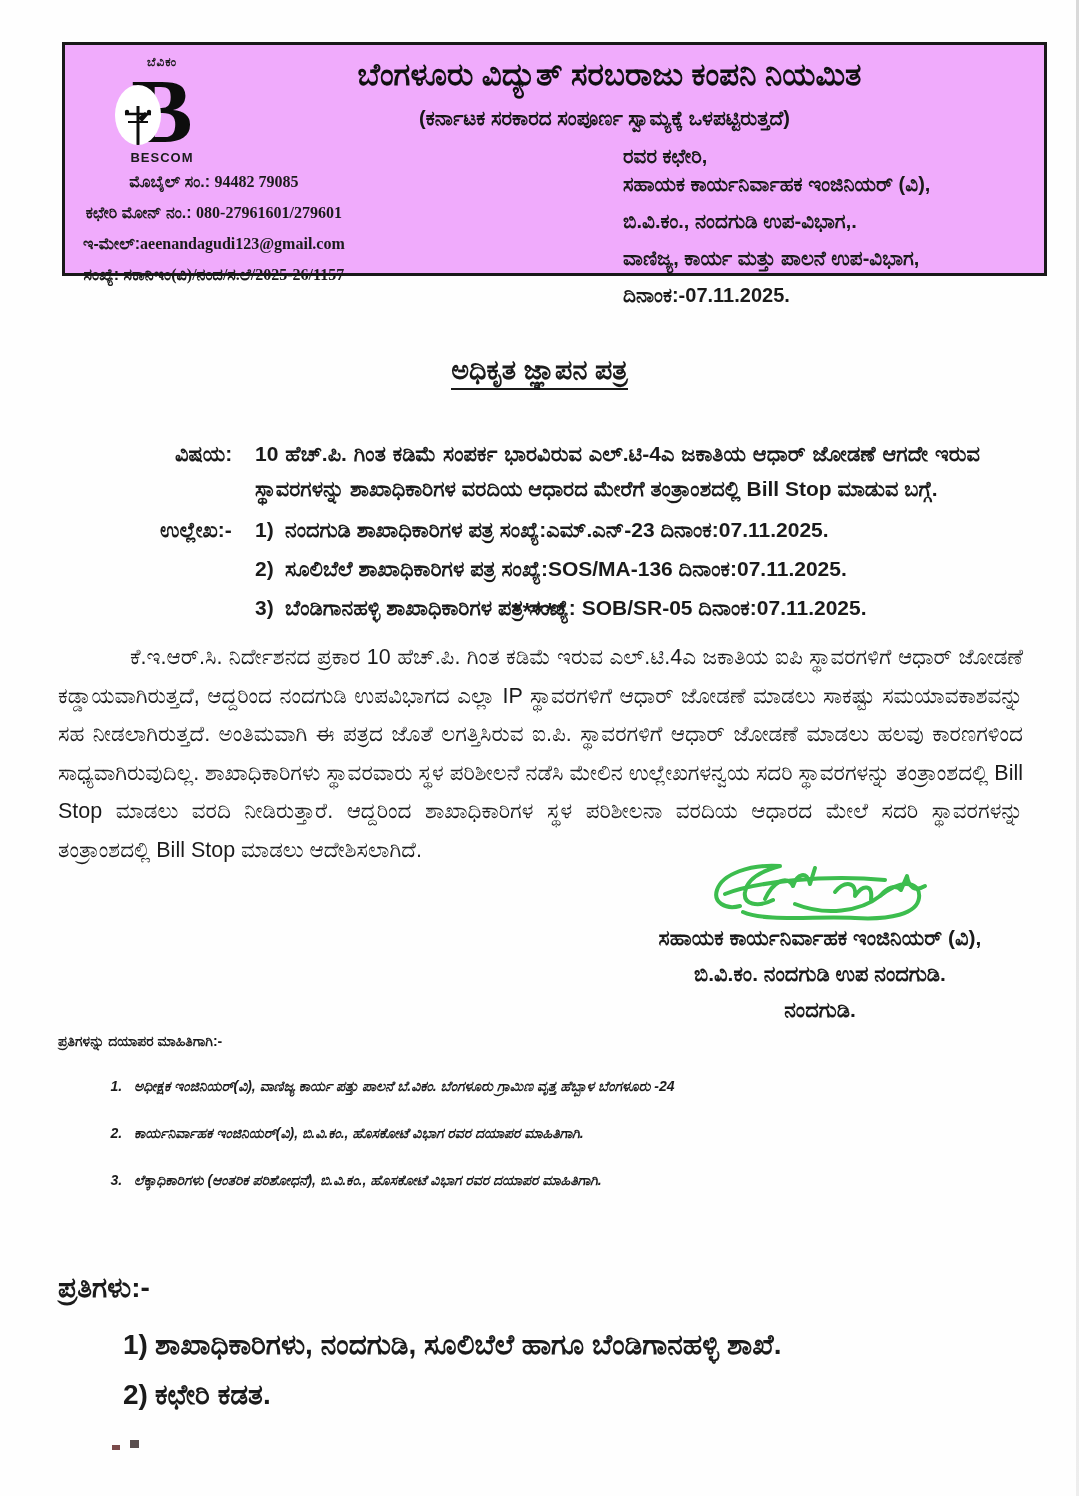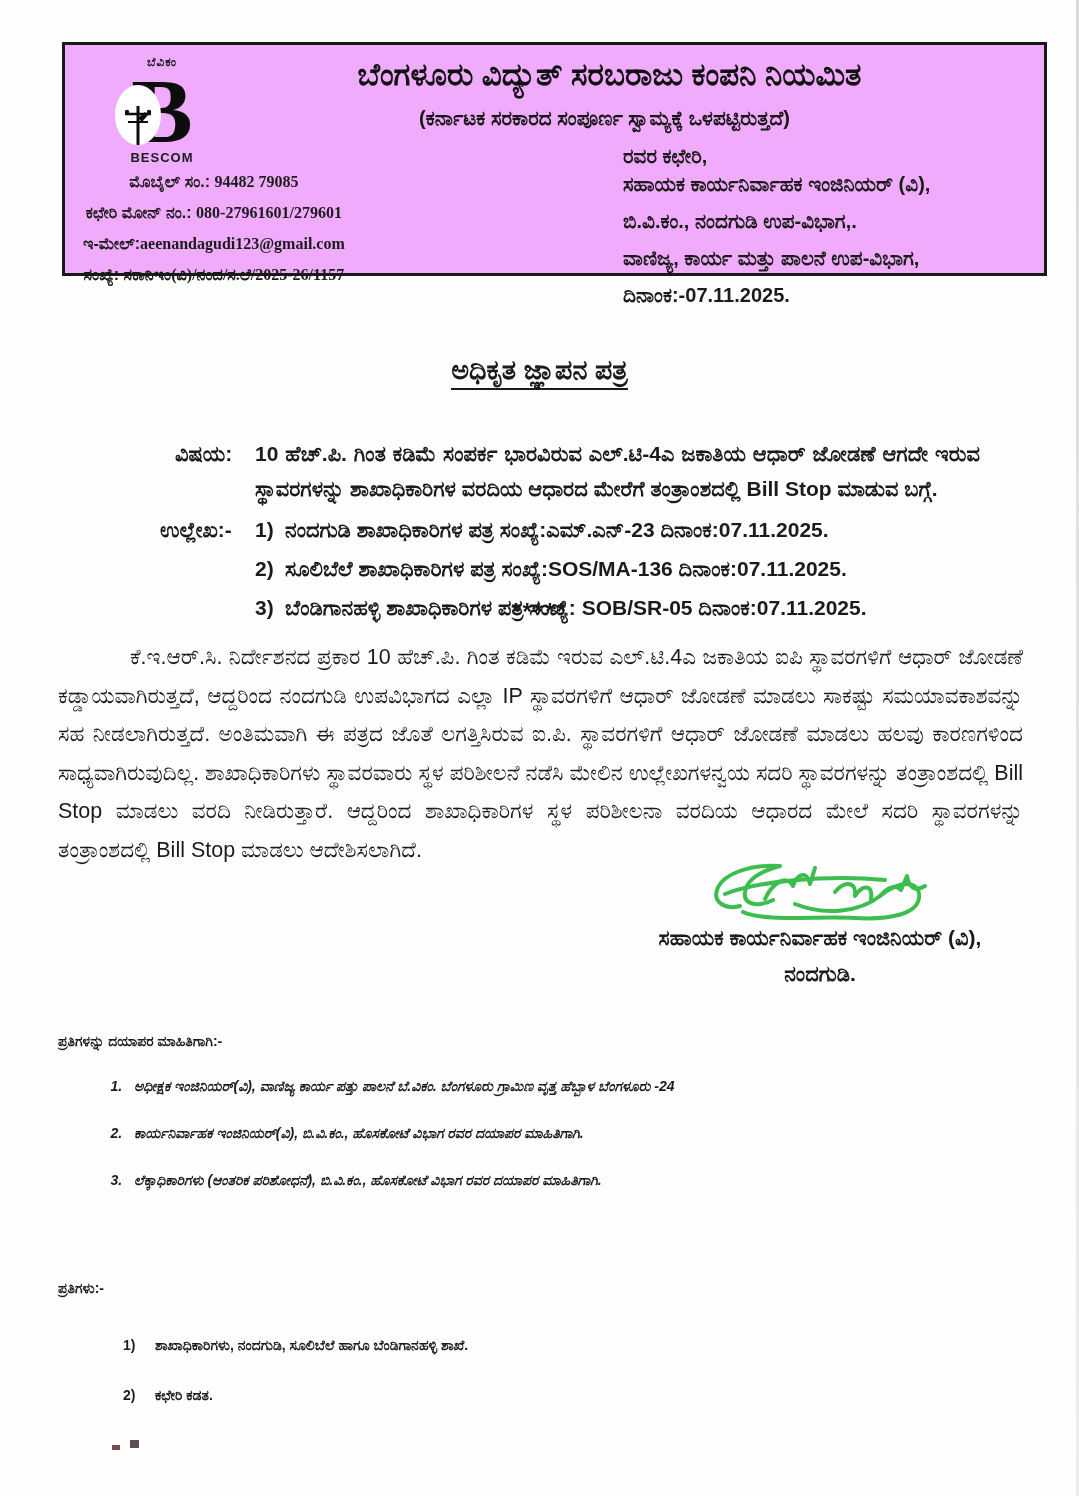--- a/index.html
+++ b/index.html
@@ -90,21 +90,21 @@
   }
   
   .sig-wrap { position:absolute; left:600px; top:862px; width:440px; text-align:center; }
   .sig-ink { position:absolute; left:95px; top:-8px; width:260px; height:90px; }
   .sig-lines { padding-top:58px; font-size:21px; font-weight:600; line-height:36px; }
   
   .copies-info { position:absolute; left:58px; top:1022px; width:965px; font-size:14px; font-weight:600; line-height:39px; }
   .copies-info .heading { font-weight:bold; margin-bottom:6px; }
   .copies-info ol { margin-left:68px; }
   .copies-info li { margin-bottom:8px; padding-left:8px;font-style:italic; }
-  .copies { position:absolute; left:58px; top:1268px; width:965px; font-size:14px; font-weight:600; line-height:40px; }
+  .copies { position:absolute; left:58px; top:1268px; width:965px; font-size:28px; font-weight:600; line-height:40px; }
   .copies .heading { font-weight:bold; }
   .copies ol { list-style:none; margin-left:65px; margin-top:17px; }
   .copies .num { display:inline-block; width:32px; }
   .copies li { margin-bottom:10px; }
   
   .speck { position:absolute; background:#5a4f4f; }
 </style>
 </head>
 <body>
 
@@ -190,20 +190,21 @@
         <path d="M70,45 C78,28 92,20 98,32 C102,20 112,16 115,30 L120,14"></path>
         <path d="M100,50 C130,62 165,58 185,42 C210,22 226,30 224,44 C222,60 195,66 160,64 C120,62 70,68 48,58"></path>
         <path d="M140,38 C150,26 162,28 160,42 C168,30 178,30 176,46"></path>
         <path d="M185,42 C192,34 200,30 206,36 L212,22 C214,34 220,38 230,32"></path>
         <path d="M30,40 C60,28 130,20 190,26"></path>
       </g>
     </svg>
   </div>
   <div class="sig-lines">
     <div>ಸಹಾಯಕ ಕಾರ್ಯನಿರ್ವಾಹಕ ಇಂಜಿನಿಯರ್ (ವಿ),</div>
+    <div>ಬಿ.ವಿ.ಕಂ. ನಂದಗುಡಿ ಉಪ ನಂದಗುಡಿ.</div>
     <div>ನಂದಗುಡಿ.</div>
   </div>
 </div>
 
 <div class="copies-info">
   <div class="heading">ಪ್ರತಿಗಳನ್ನು ದಯಾಪರ ಮಾಹಿತಿಗಾಗಿ:-</div>
   <ol>
     <li>ಅಧೀಕ್ಷಕ ಇಂಜಿನಿಯರ್(ವಿ), ವಾಣಿಜ್ಯ ಕಾರ್ಯ ಪತ್ತು ಪಾಲನೆ ಬೆ.ವಿಕಂ. ಬೆಂಗಳೂರು ಗ್ರಾಮಿಣ ವೃತ್ತ ಹೆಬ್ಬಾಳ ಬೆಂಗಳೂರು -24</li>
     <li>ಕಾರ್ಯನಿರ್ವಾಹಕ ಇಂಜಿನಿಯರ್(ವಿ), ಬಿ.ವಿ.ಕಂ., ಹೊಸಕೋಟೆ ವಿಭಾಗ ರವರ ದಯಾಪರ ಮಾಹಿತಿಗಾಗಿ.</li>
     <li>ಲೆಕ್ಕಾಧಿಕಾರಿಗಳು (ಆಂತರಿಕ ಪರಿಶೋಧನೆ), ಬಿ.ವಿ.ಕಂ., ಹೊಸಕೋಟೆ ವಿಭಾಗ ರವರ ದಯಾಪರ ಮಾಹಿತಿಗಾಗಿ.</li>

